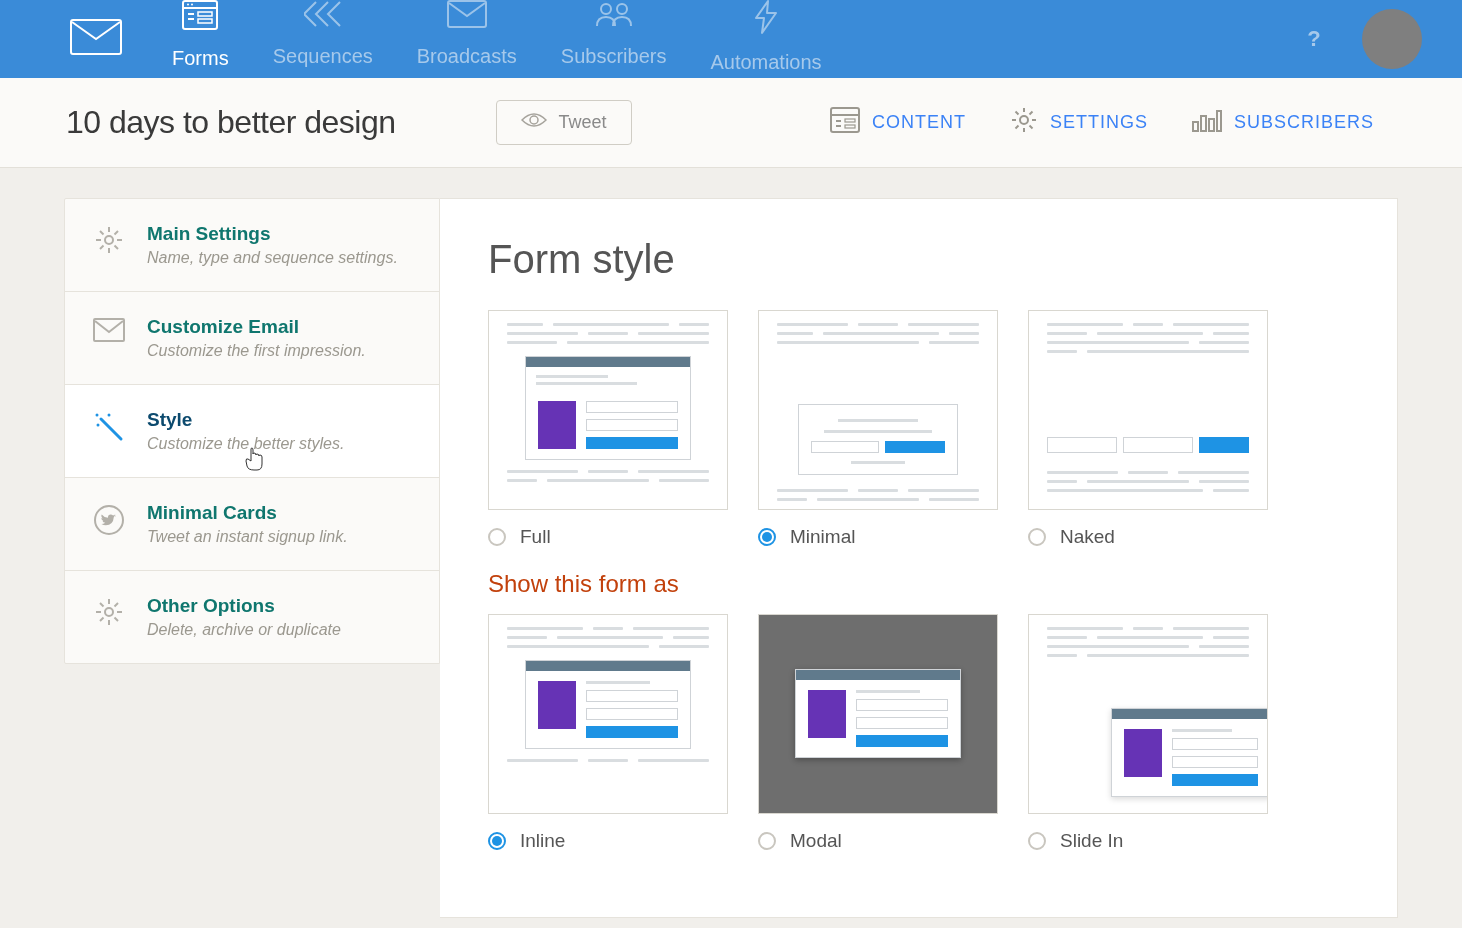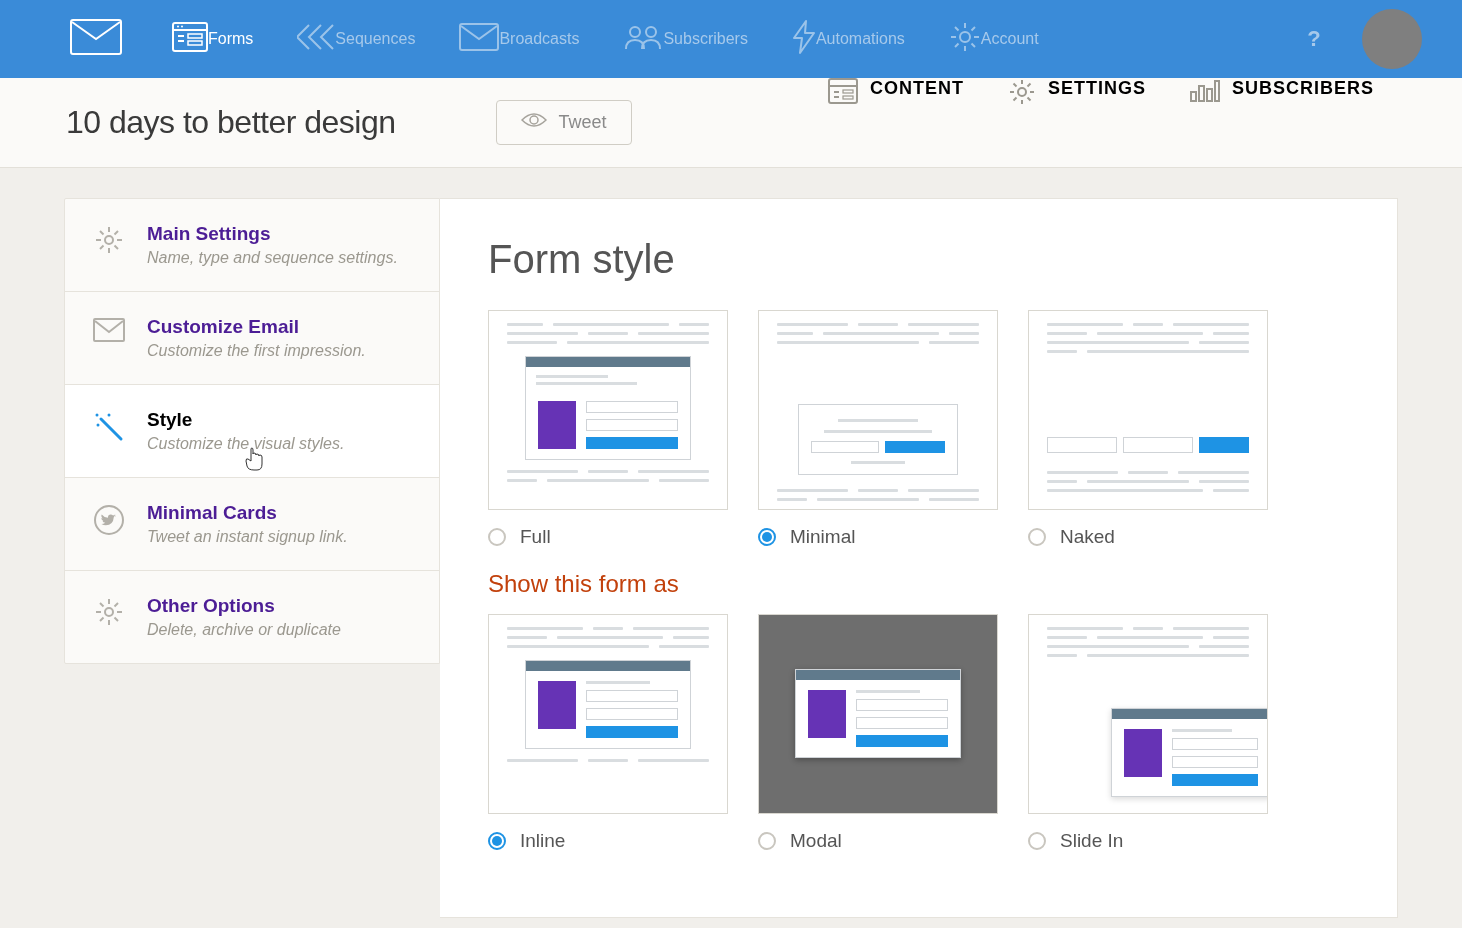--- a/index.html
+++ b/index.html
@@ -1,49 +1,49 @@
 <!DOCTYPE html>
 <html><head>
 <meta charset="utf-8">
 <style>
   * { box-sizing: border-box; margin: 0; padding: 0; }
   body { font-family: -apple-system, Helvetica, Arial, sans-serif; background: #f1efeb; color: #333; width: 1462px; }
   
   
   .topnav { background: #3a8bd8; height: 78px; display: flex; align-items: center; padding: 0 40px 0 70px; }
   .topnav .logo { margin-right: 28px; }
-  .topnav .nav-item { display: flex; align-items: center; gap: 0; padding: 0 22px; height: 78px; cursor: pointer; color: #a6c9eb; font-size: 16px; font-weight: 400; }
+  .topnav .nav-item { display: flex; align-items: center; gap: 12px; padding: 0 22px; height: 78px; cursor: pointer; color: #a6c9eb; font-size: 20px; font-weight: 400; flex-direction: column; }
   .topnav .nav-item.active { color: #fff; }
   .topnav .spacer { flex: 1; }
   .topnav .help { width: 36px; height: 36px; display: flex; align-items: center; justify-content: center; color: #a6c9eb; font-size: 22px; font-weight: 600; cursor: pointer; margin-right: 30px; }
   .topnav .avatar { width: 60px; height: 60px; border-radius: 50%; background: #7f7f7f; cursor: pointer; }
   .topnav svg { opacity: 0.65; }
   .topnav .nav-item.active svg, .topnav .logo svg { opacity: 1; }
   
   
   .subheader { background: #fbfaf8; border-bottom: 1px solid #e3e0d9; height: 90px; display: flex; align-items: center; padding: 0 66px; }
   .page-title { font-size: 32px; font-weight: 400; color: #3a3a3a; letter-spacing: -0.5px; }
   .view-btn { margin-left: 100px; border: 1px solid #d0cdc5; border-radius: 4px; padding: 10px 24px; display: flex; align-items: center; gap: 12px; color: #8a8a8a; font-size: 18px; cursor: pointer; background: #fbfaf8; }
   .subheader .spacer { flex: 1; }
-  .tab { display: flex; align-items: flex-start; gap: 12px; padding: 0 22px; color: #000000; font-size: 18px; font-weight: 700; letter-spacing: 1px; cursor: pointer; height: 90px; }
+  .tab { display: flex; align-items: center; gap: 12px; padding: 0 22px; color: #3b82f6; font-size: 18px; font-weight: 400; letter-spacing: 1px; cursor: pointer; height: 90px; }
   .tab.active {}
   
   
   .main { display: flex; padding: 30px 64px 0 64px; gap: 0; align-items: flex-start; }
   
   
   .sidebar { width: 376px; background: #fbfaf8; border: 1px solid #e6e3dc; border-radius: 2px 0 0 2px; }
   .sidebar-item { display: flex; align-items: flex-start; gap: 22px; padding: 24px 28px; border-bottom: 1px solid #e6e3dc; cursor: pointer; }
   .sidebar-item:last-child { border-bottom: none; }
   .sidebar-item.active { background: #fff; }
   .sidebar-item .icon-box { width: 32px; display: flex; justify-content: center; padding-top: 2px; color: #b3b0a9; }
   .sidebar-item.active .icon-box { color: #1e93e4; }
   .sidebar-item .text-box {}
-  .sidebar-item .title { font-size: 19px; font-weight: 600; color: #4c1d95; margin-bottom: 4px; }
-  .sidebar-item.active .title { color: #000000; }
+  .sidebar-item .title { font-size: 19px; font-weight: 600; color: #0f766e; margin-bottom: 4px; }
+  .sidebar-item.active .title { color: #0c4a6e; }
   .sidebar-item .desc { font-size: 16px; font-style: italic; color: #9b988f; }
   
   
   .content { flex: 1; background: #fff; border: 1px solid #e6e3dc; border-left: none; padding: 38px 48px; min-height: 720px; }
   .content h1 { font-size: 40px; font-weight: 400; color: #555; margin-bottom: 28px; }
   .content h2 { font-size: 24px; font-weight: 400; color: #c2410c; margin: 22px 0 16px 0; }
   
   .option-grid { display: flex; gap: 30px; align-items: flex-end; }
   .option-col { width: 240px; }
   .option-preview { width: 240px; height: 200px; border: 1px solid #d9d7d0; background: #fff; cursor: pointer; position: relative; overflow: hidden; }
@@ -136,38 +136,20 @@
     </span>
     <span>Subscribers</span>
   </div>
   <div class="nav-item">
     <span>
       <svg width="24" height="34" viewBox="0 0 24 34">
           <path d="M14 1 L2 18 L10 18 L8 33 L22 13 L13 13 Z" fill="none" stroke="#cfe2f3" stroke-width="2" stroke-linejoin="round"></path>
         </svg>
     </span>
     <span>Automations</span>
-  </div>
-  <div class="nav-item">
-    <span>
-      <svg width="32" height="32" viewBox="0 0 32 32">
-          <circle cx="16" cy="16" r="5" fill="none" stroke="#cfe2f3" stroke-width="2"></circle>
-          <g stroke="#cfe2f3" stroke-width="2">
-            <line x1="16" y1="2" x2="16" y2="7"></line>
-            <line x1="16" y1="25" x2="16" y2="30"></line>
-            <line x1="2" y1="16" x2="7" y2="16"></line>
-            <line x1="25" y1="16" x2="30" y2="16"></line>
-            <line x1="6" y1="6" x2="9.5" y2="9.5"></line>
-            <line x1="22.5" y1="22.5" x2="26" y2="26"></line>
-            <line x1="6" y1="26" x2="9.5" y2="22.5"></line>
-            <line x1="22.5" y1="9.5" x2="26" y2="6"></line>
-          </g>
-        </svg>
-    </span>
-    <span>Account</span>
   </div>
   <div class="spacer"></div>
   <div class="help">?</div>
   <div class="avatar"></div>
 </div>
 
 <div class="subheader">
   <div class="page-title">10 days to better design</div>
   <button class="view-btn">
     <span>
@@ -263,21 +245,21 @@
       <span class="icon-box">
         <svg width="32" height="32" viewBox="0 0 32 32">
             <line x1="8" y1="8" x2="28" y2="28" stroke="currentColor" stroke-width="3" stroke-linecap="round"></line>
             <circle cx="5" cy="14" r="1.5" fill="currentColor"></circle>
             <circle cx="16" cy="4" r="1.5" fill="currentColor"></circle>
             <circle cx="4" cy="4" r="1.5" fill="currentColor"></circle>
           </svg>
       </span>
       <div class="text-box">
         <div class="title">Style</div>
-        <div class="desc">Customize the visual styles.</div>
+        <div class="desc">Customize the better styles.</div>
       </div>
     </div>
     <div class="sidebar-item">
       <span class="icon-box">
         <svg width="32" height="32" viewBox="0 0 32 32">
             <circle cx="16" cy="16" r="14" fill="none" stroke="currentColor" stroke-width="2"></circle>
             <path d="M23 12 q-1 0.5 -2 0.6 q1 -1 1.3 -2 q-1 0.6 -2.2 0.8 q-1 -1 -2.4 -1 q-2.7 0 -2.7 2.8 q0 0.3 0.05 0.6 q-4 -0.2 -6.3 -3.3 q-0.4 0.7 -0.4 1.5 q0 1.5 1.4 2.4 q-0.8 0 -1.5 -0.4 q0 2.2 2.2 2.7 q-0.5 0.1 -1 0.1 q0.6 1.8 2.8 1.9 q-1.7 1.3 -3.8 1.3 q2 1.3 4.4 1.3 q7.3 0 8 -8.2 q1 -0.7 1.7 -1.7 z" fill="currentColor"></path>
           </svg>
       </span>
       <div class="text-box">

